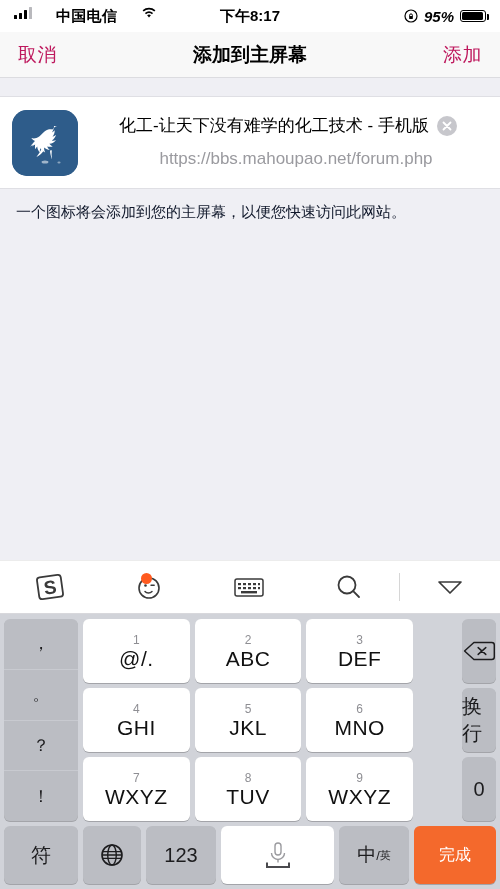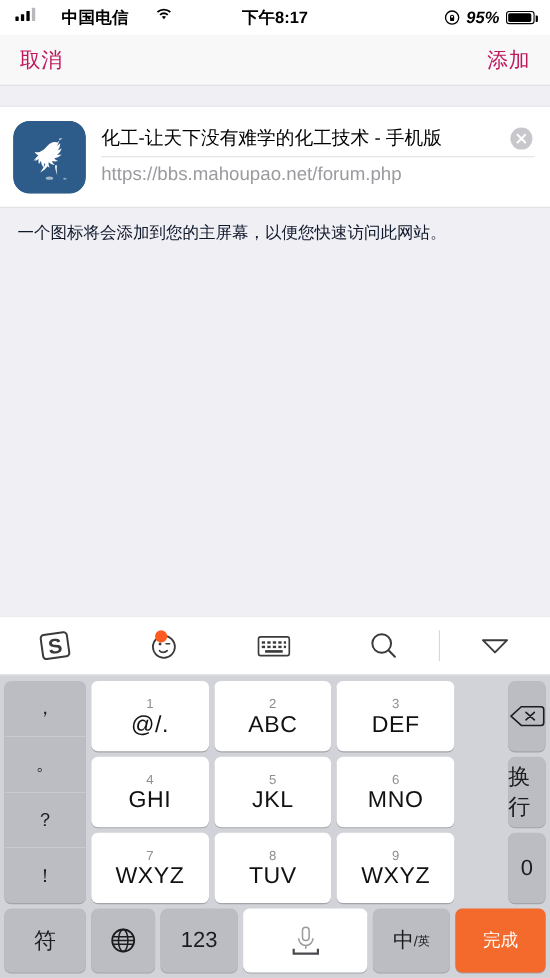--- a/index.html
+++ b/index.html
@@ -59,21 +59,21 @@
     display: flex; align-items: center;
     padding: 10px 0 10px 12px;
     height: 93px;
   }
   .app-icon {
     width: 66px; height: 66px; flex: 0 0 66px;
     border-radius: 15px; background: #2E5C8A;
     display: flex; align-items: center; justify-content: center;
     overflow: hidden;
   }
-  .fields { flex: 1; min-width: 0; margin-left: 14px; height: 66px; display: flex; flex-direction: column; justify-content: center; }
+  .fields { flex: 1; min-width: 0; margin-left: 14px; height: 66px; display: flex; flex-direction: column; justify-content: center; align-items: center; }
   .title-row { display: flex; align-items: center; height: 33px; padding-right: 10px; }
   .title-text {
     flex: 1; min-width: 0;
     font-size: 17px; color: #000;
     white-space: nowrap; overflow: hidden;
     direction: rtl; text-align: left;
   }
   .clear-btn {
     flex: 0 0 auto; width: 20px; height: 20px; margin-left: 8px; margin-right: 6px;
     border-radius: 50%; background: #C7C7CC;
@@ -178,20 +178,21 @@
       </span>
       <span class="batt-pct">95%</span>
       <span class="battery">
           <span style="width:21px"></span>
         </span>
     </div>
   </div>
 
   <div class="navbar">
     <div class="nav-btn">取消</div>
+    <div class="nav-title">添加到主屏幕</div>
     <div class="nav-btn">添加</div>
   </div>
 
   <div class="content">
     <div class="card">
       <div class="app-icon">
         <svg viewBox="0 0 66 66" width="66" height="66">
           <rect width="66" height="66" rx="15" fill="#2E5C8A"></rect>
           <g fill="#ffffff">
             <path d="M45 16c-2.2.6-3.6 2.1-4.6 3.6-1.2-.4-2.7-.6-4.2-.2-2.6.7-4.3 2.4-6.1 4.3-1.6 1.7-3.3 3.4-5.7 4.3-1.9.7-3.6.5-5 .1.8 1.4 2.1 2.5 3.7 3-1.6 1.4-2.6 3.4-2.9 5.4.9-.9 1.9-1.6 3-2-.4 1.6-.3 3.3.3 4.8.3-1.1.9-2.1 1.7-2.9.2 2.3 1.2 4.5 2.7 6.1-.2-1.5 0-3 .6-4.3 1.1 1.9 2.8 3.4 4.7 4.2-.9-1.5-1.2-3.2-1-4.9 1.6 1.5 3.7 2.4 5.8 2.6-1.3-.9-2.3-2.2-2.8-3.7 1.8.6 3.8.6 5.6 0-1.4-.5-2.6-1.4-3.4-2.6 2.6-.3 5-1.6 6.7-3.6-1.4.5-2.9.6-4.3.3 2.1-1.3 3.6-3.4 4.2-5.8-1 .9-2.2 1.6-3.5 2 1.5-1.8 2.3-4.1 2.2-6.4-.8.9-1.7 1.6-2.8 2.1 1.3-1.8 2.1-3.9 2.1-6.4z"></path>

